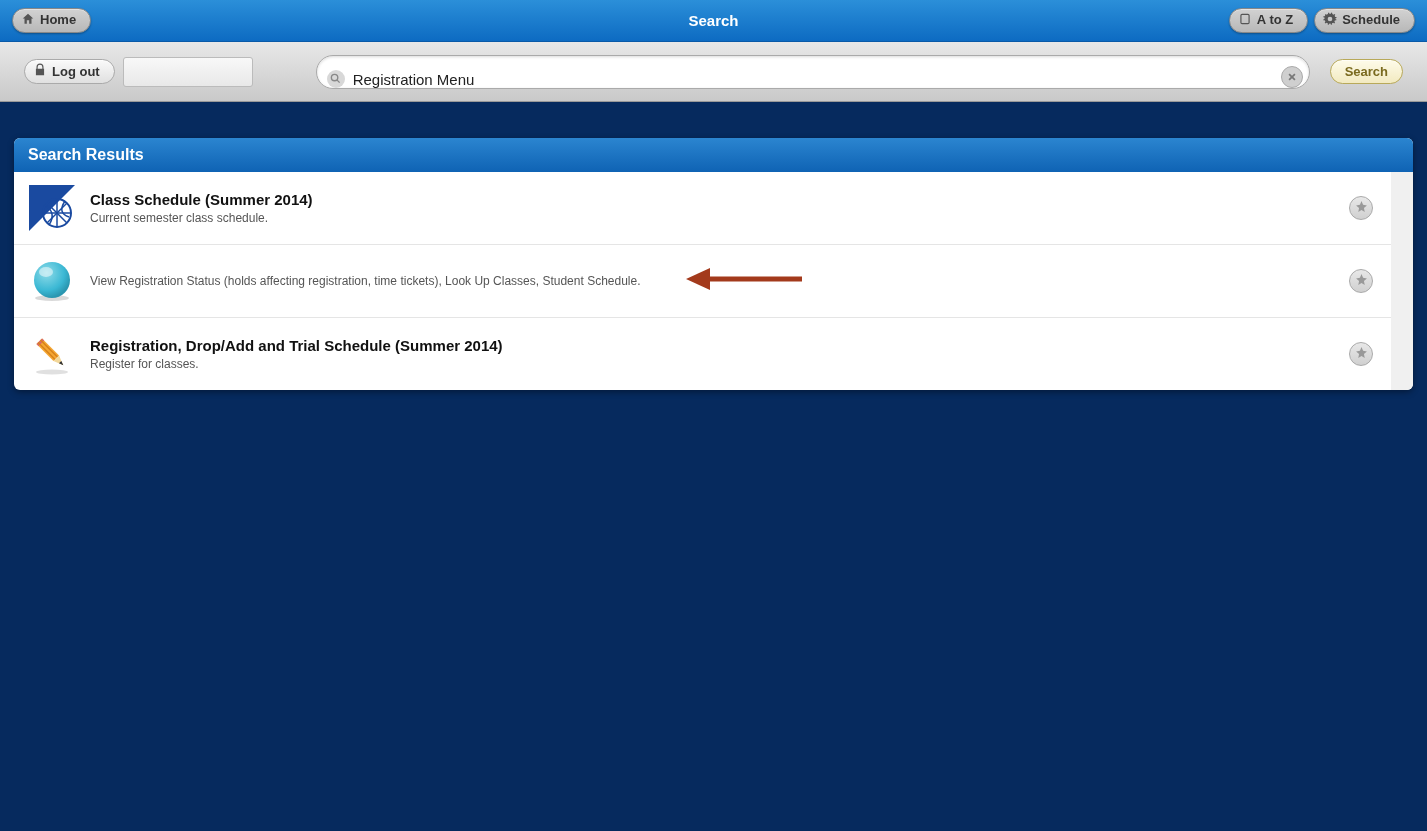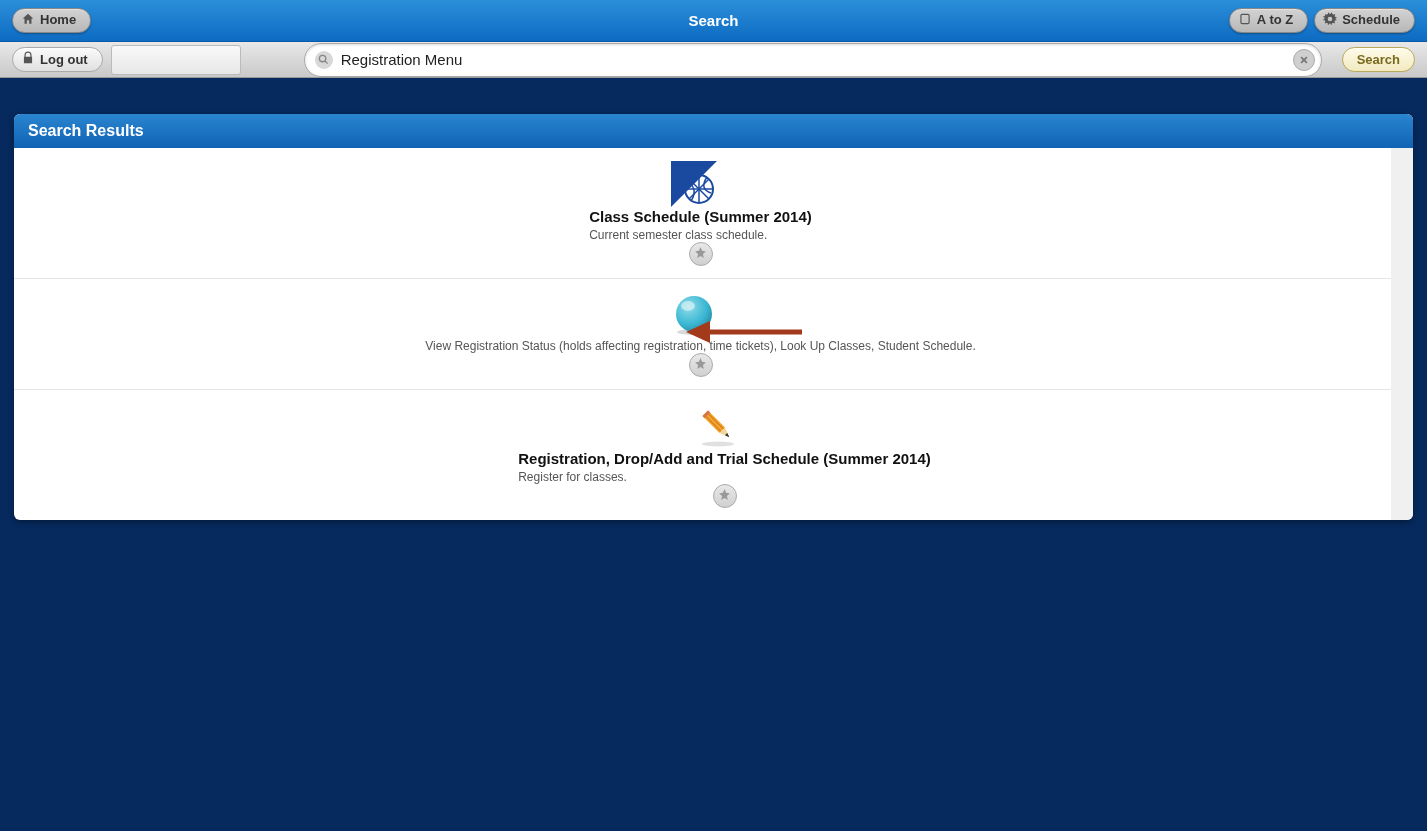--- a/index.html
+++ b/index.html
@@ -41,24 +41,24 @@
       cursor: pointer;
       box-shadow: inset 0 1px 0 rgba(255,255,255,0.4), 0 1px 2px rgba(0,0,0,0.3);
     }
     .top-right-buttons {
       margin-left: auto;
       display: flex;
       gap: 6px;
     }
     .secondary-bar {
       background: linear-gradient(to bottom, #e8e8e8, #c9c9c9);
-      height: 36px;
-      display: flex;
-      align-items: center;
-      padding: 0 12px;
+      height: 60px;
+      display: flex;
+      align-items: center;
+      padding: 0 24px;
       gap: 8px;
       border-bottom: 1px solid #999;
     }
     .logout-pill {
       background: linear-gradient(to bottom, #fafafa, #e0e0e0);
       border: 1px solid #aaa;
       border-radius: 14px;
       padding: 3px 14px 3px 8px;
       font-size: 13px;
       font-weight: bold;
@@ -72,21 +72,21 @@
     .blank-box {
       width: 130px;
       height: 30px;
       background: linear-gradient(to bottom, #f8f8f8, #e8e8e8);
       border: 1px solid #bbb;
       border-radius: 3px;
     }
     .search-wrapper {
       flex: 1;
       display: flex;
-      align-items: center;
+      align-items: flex-end;
       background: #fff;
       border-radius: 18px;
       border: 1px solid #aaa;
       height: 34px;
       padding: 0 6px 0 10px;
       margin-left: 55px;
       box-shadow: inset 0 1px 3px rgba(0,0,0,0.15);
     }
     .search-wrapper .search-icon-circle {
       width: 18px;
@@ -148,23 +148,22 @@
       font-weight: bold;
       font-size: 16px;
       padding: 8px 14px;
     }
     .result-row {
       display: flex;
       align-items: center;
       padding: 12px 18px 12px 14px;
       border-bottom: 1px solid #e5e5e5;
       position: relative;
-      flex-direction: column;
-    }
-    .result-row:last-child { border-bottom: none; margin-left: 48px; }
+    }
+    .result-row:last-child { border-bottom: none; }
     .result-icon {
       width: 48px;
       height: 48px;
       margin-right: 14px;
       flex-shrink: 0;
       display: flex;
       align-items: center;
       justify-content: center;
     }
     .result-body { flex: 1; }

